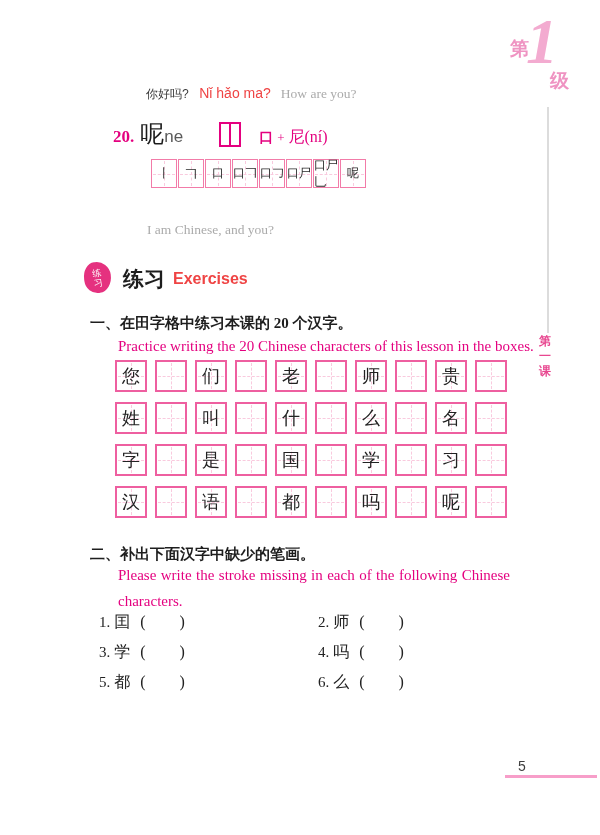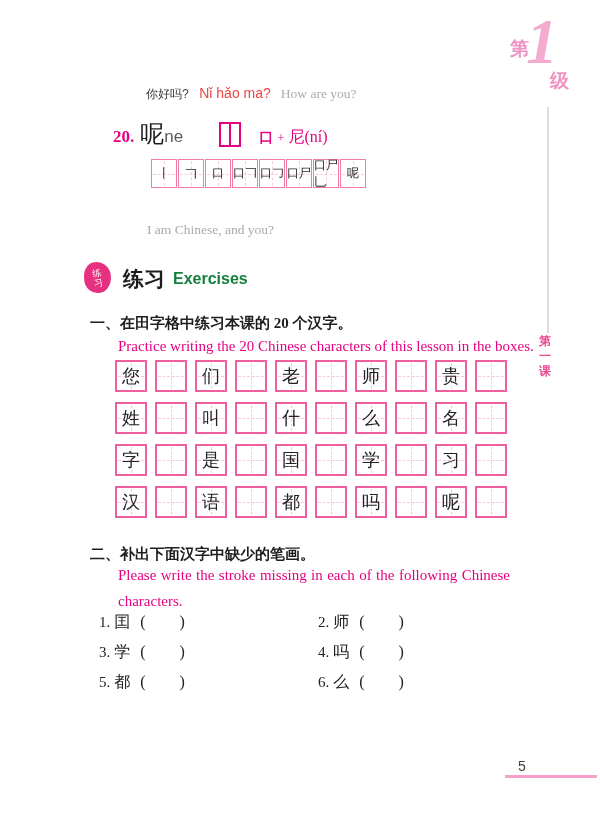--- a/index.html
+++ b/index.html
@@ -54,21 +54,21 @@
   .example-cn{left:146px;top:197px;display:flex;align-items:baseline;gap:10px;white-space:nowrap;}
   .example-en{left:147px;top:222px;}
 
   
   .seal{left:84px;top:262px;width:27px;height:31px;background:#e5317f;
         border-radius:46% 54% 50% 50%/52% 48% 55% 45%;transform:rotate(-8deg);
         display:flex;align-items:center;justify-content:center;}
   .seal-text{color:#ffffff;font-size:9px;line-height:10px;width:12px;text-align:center;
              font-family:"Liberation Serif",serif;}
   .ex-title-cn{left:123px;top:265px;font-size:21px;font-weight:bold;color:#1d1d1d;}
-  .ex-title-en{left:173px;top:270px;font-size:16px;color:#15803d;font-weight:bold;}
+  .ex-title-en{left:173px;top:270px;font-size:16px;color:#ef4444;font-weight:bold;}
 
   
   .sec-cn{font-size:15px;color:#1e1e1e;font-weight:bold;font-family:"Liberation Serif",serif;white-space:nowrap;}
   .sec1-cn{left:90px;top:314px;}
   .sec-en{color:#e4007f;font-size:15px;font-family:"Liberation Serif",serif;white-space:nowrap;}
   .sec1-en{left:118px;top:338px;}
   .sec2-cn{left:90px;top:545px;}
   .sec2-en1{left:118px;top:567px;width:392px;white-space:normal;text-align:justify;text-align-last:justify;}
   .sec2-en2{left:118px;top:593px;}
 

